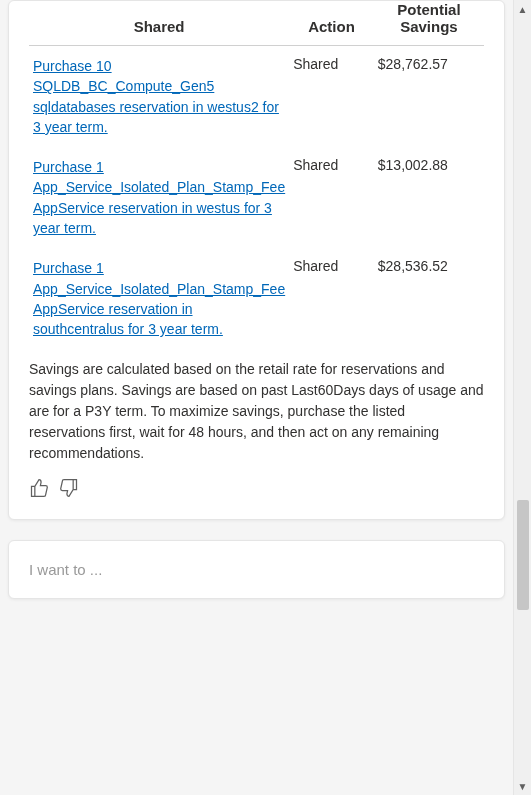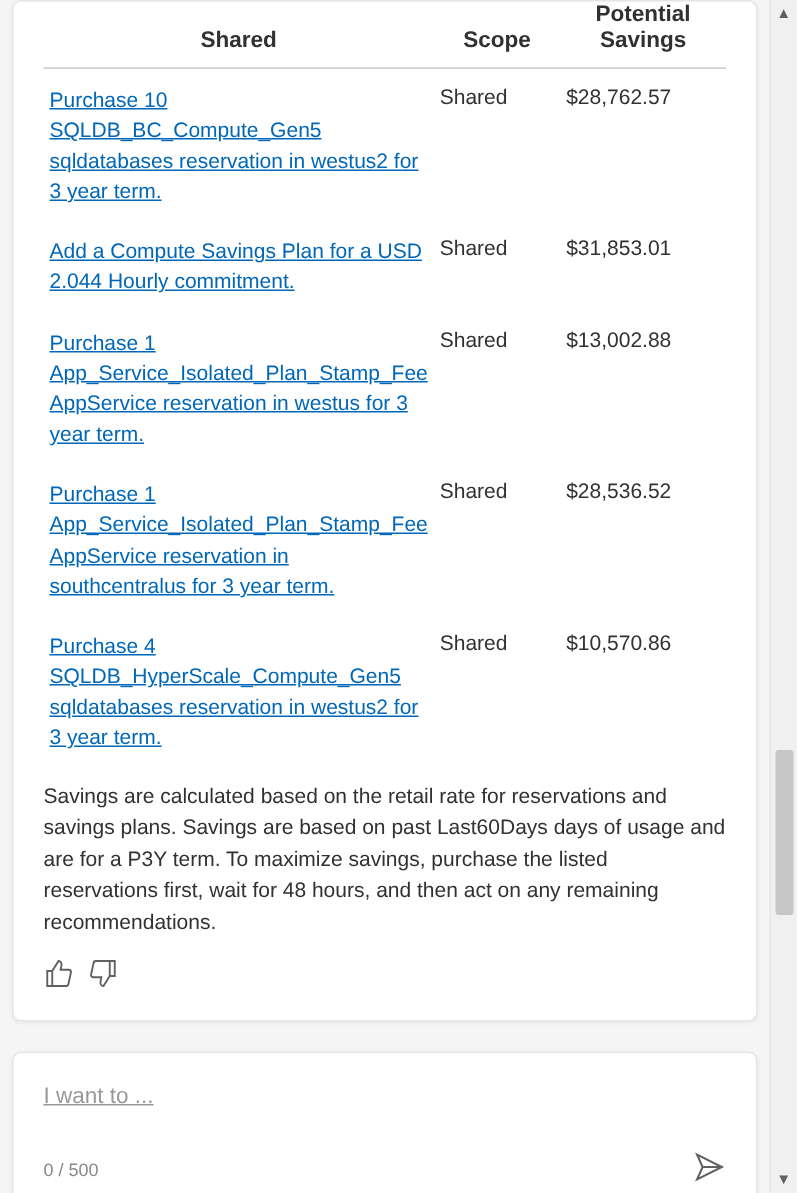--- a/index.html
+++ b/index.html
@@ -117,21 +117,20 @@
       background: #fff;
       border: 1px solid #e5e5e5;
       border-radius: 6px;
       box-shadow: 0 1px 3px rgba(0,0,0,0.06);
       padding: 20px;
       margin-bottom: 10px;
     }
     .input-placeholder {
       color: #999;
       font-size: 15px;
-      text-decoration: underline;
     }
     .input-bottom {
       display: flex;
       justify-content: space-between;
       align-items: center;
       margin-top: 28px;
     }
     .charcount {
       color: #888;
       font-size: 12px;
@@ -149,49 +148,39 @@
 <body>
 
 <div class="outer">
   <div class="main">
 
     <div class="card">
       <table>
         <thead>
           <tr>
             <th class="col-action">Shared</th>
-            <th class="col-scope">Scope</th>
+            <th class="col-scope">Action</th>
             <th class="col-savings">Potential Savings</th>
           </tr>
         </thead>
         <tbody>
           <tr>
             <td><a href="#" class="action-link">Purchase 10 SQLDB_BC_Compute_Gen5 sqldatabases reservation in westus2 for 3 year term.</a></td>
             <td>Shared</td>
             <td>$28,762.57</td>
           </tr>
           <tr>
-            <td><a href="#" class="action-link">Add a Compute Savings Plan for a USD 2.044 Hourly commitment.</a></td>
-            <td>Shared</td>
-            <td>$31,853.01</td>
-          </tr>
-          <tr>
             <td><a href="#" class="action-link">Purchase 1 App_Service_Isolated_Plan_Stamp_Fee AppService reservation in westus for 3 year term.</a></td>
             <td>Shared</td>
             <td>$13,002.88</td>
           </tr>
           <tr>
             <td><a href="#" class="action-link">Purchase 1 App_Service_Isolated_Plan_Stamp_Fee AppService reservation in southcentralus for 3 year term.</a></td>
             <td>Shared</td>
             <td>$28,536.52</td>
-          </tr>
-          <tr>
-            <td><a href="#" class="action-link">Purchase 4 SQLDB_HyperScale_Compute_Gen5 sqldatabases reservation in westus2 for 3 year term.</a></td>
-            <td>Shared</td>
-            <td>$10,570.86</td>
           </tr>
         </tbody>
       </table>
 
       <p class="note">Savings are calculated based on the retail rate for reservations and savings plans. Savings are based on past Last60Days days of usage and are for a P3Y term. To maximize savings, purchase the listed reservations first, wait for 48 hours, and then act on any remaining recommendations.</p>
 
       <div class="footer-row">
         <div class="feedback-icons">
           <span>
             <svg viewBox="0 0 24 24">
@@ -202,28 +191,20 @@
             <svg viewBox="0 0 24 24">
                 <path d="M17 2v12l-5 8c-1 0-2.5-1-2.5-3l.8-4H4a2 2 0 0 1-2-2l2-9a2 2 0 0 1 2-2h11zM17 14h4V2h-4"></path>
               </svg>
           </span>
         </div>
       </div>
     </div>
 
     <div class="input-card">
       <div class="input-placeholder">I want to ...</div>
-      <div class="input-bottom">
-        <span class="charcount">0 / 500</span>
-        <span class="send-btn">
-          <svg viewBox="0 0 24 24">
-              <path d="M3 3l18 9-18 9 4-9-4-9zM7 12h14"></path>
-            </svg>
-        </span>
-      </div>
     </div>
 
   </div>
 
   <div class="scrollbar">
     <div class="scroll-arrow up">▲</div>
     <div class="scroll-thumb"></div>
     <div class="scroll-arrow down">▼</div>
   </div>
 </div>

